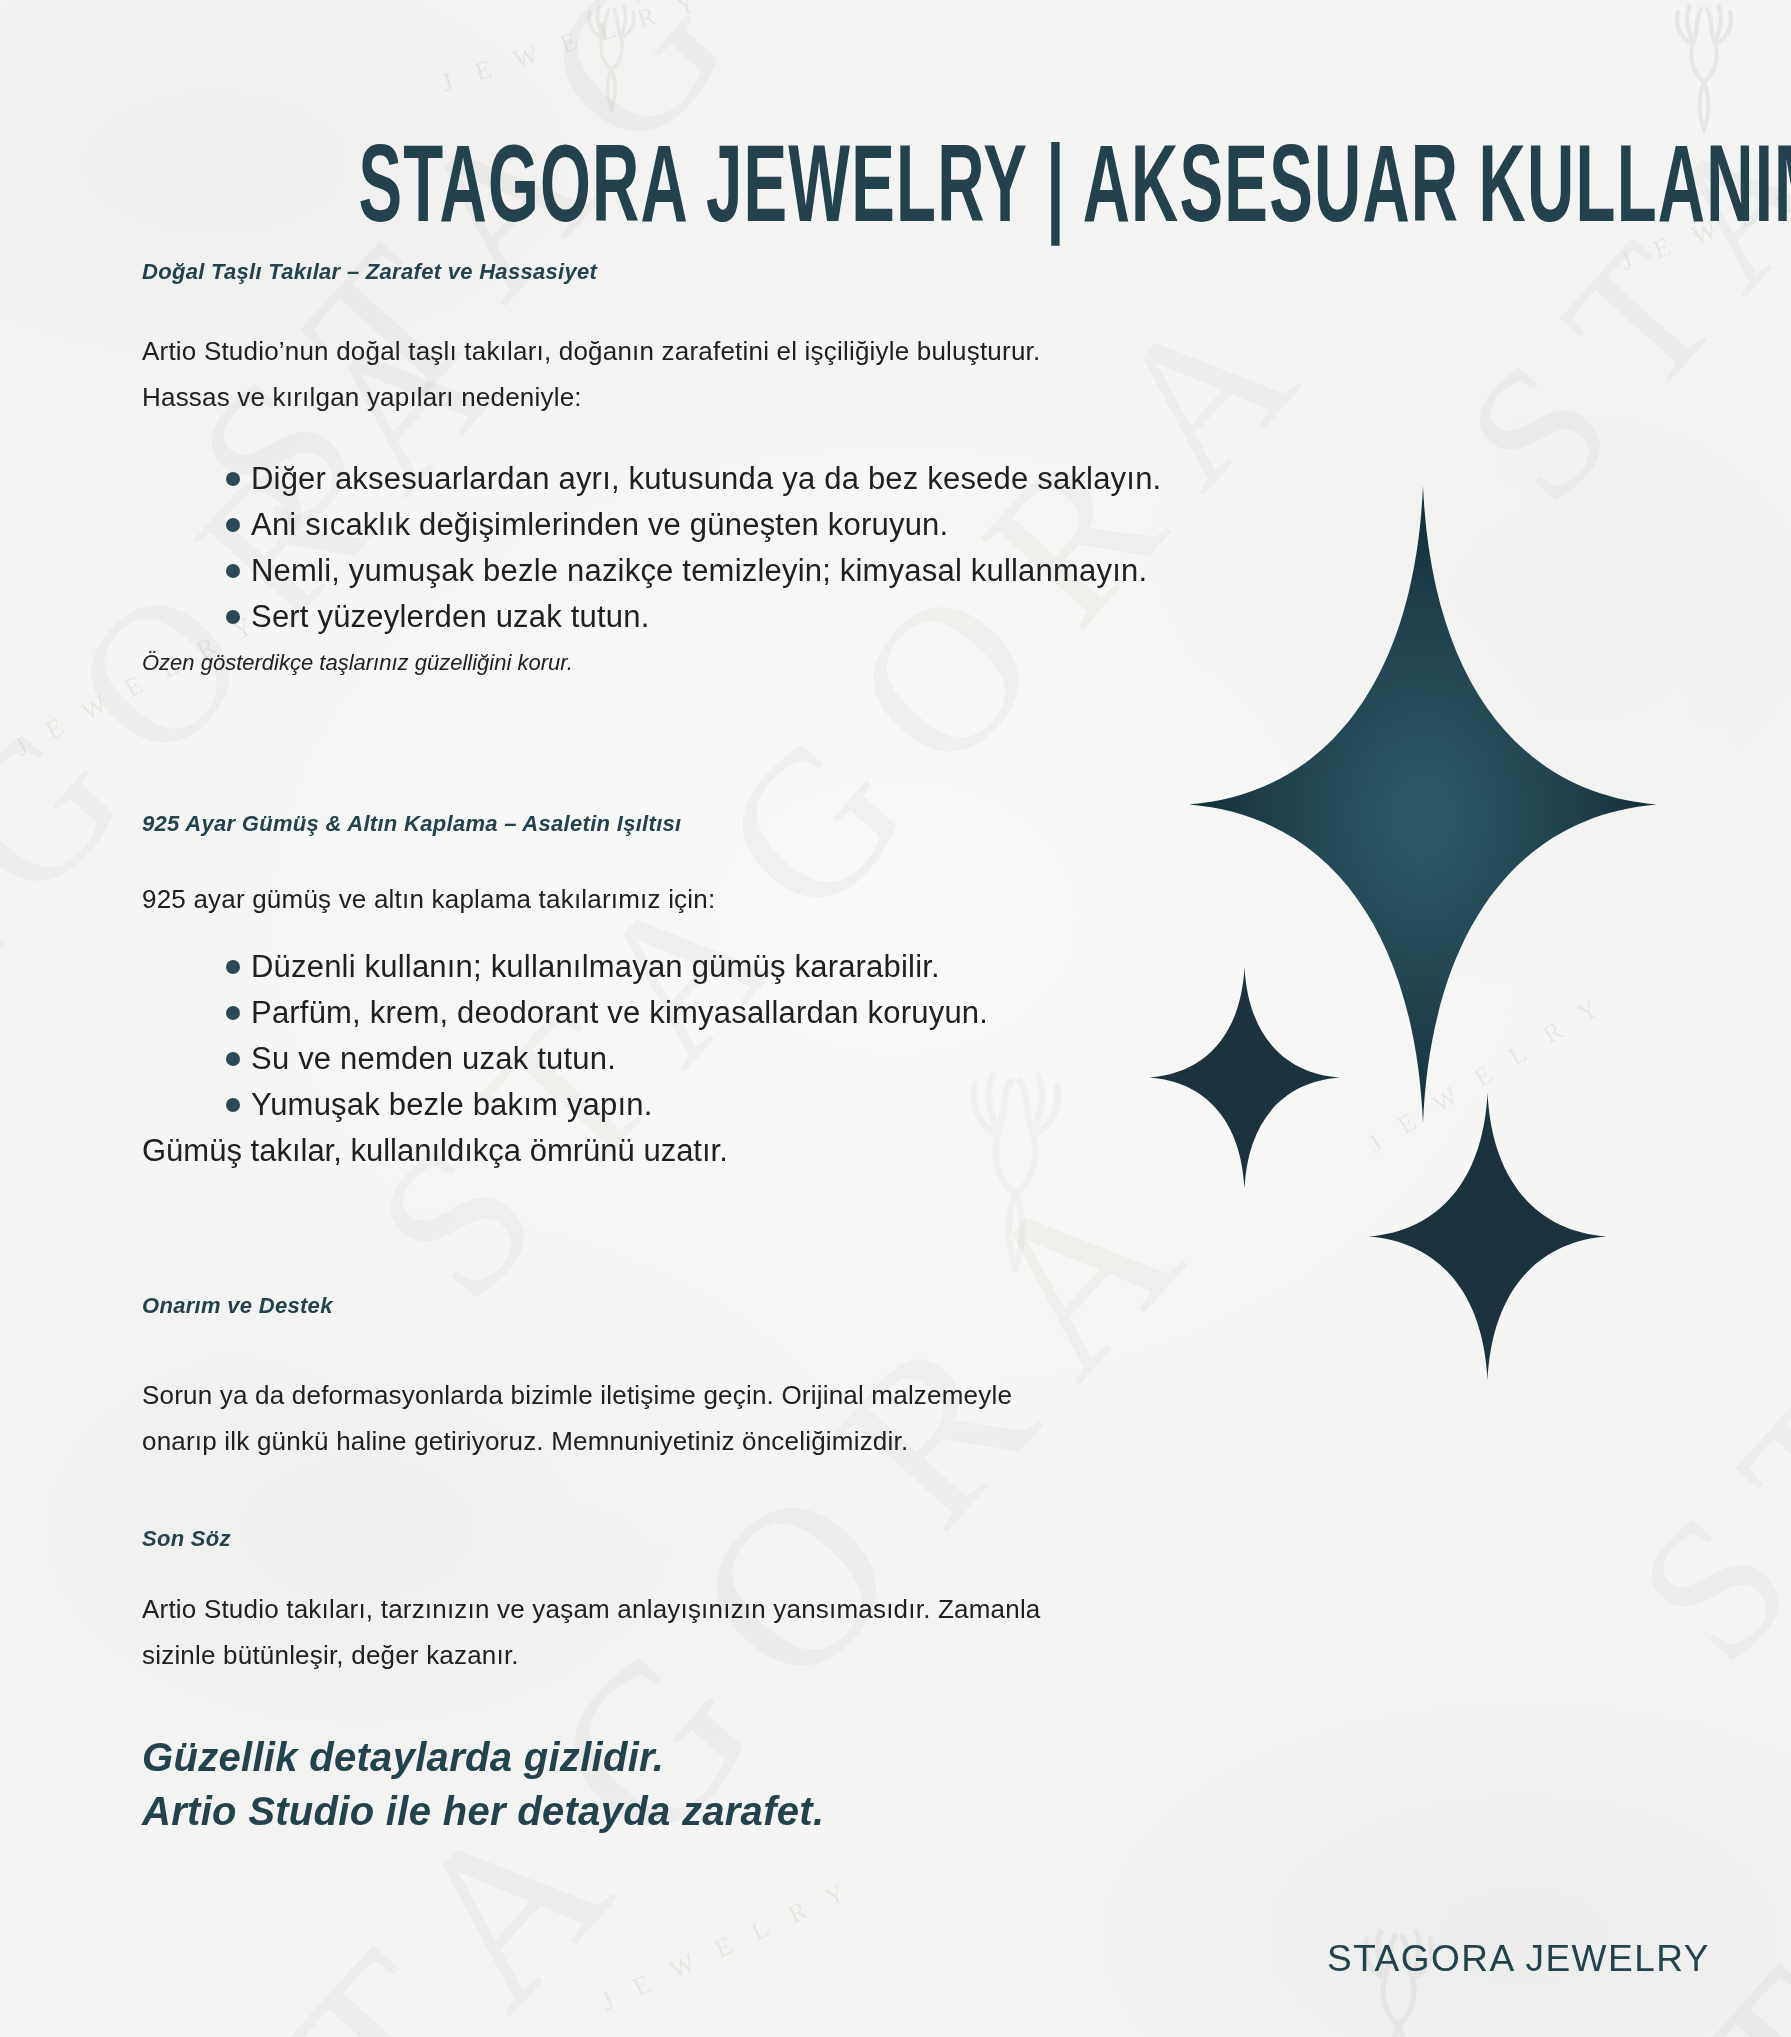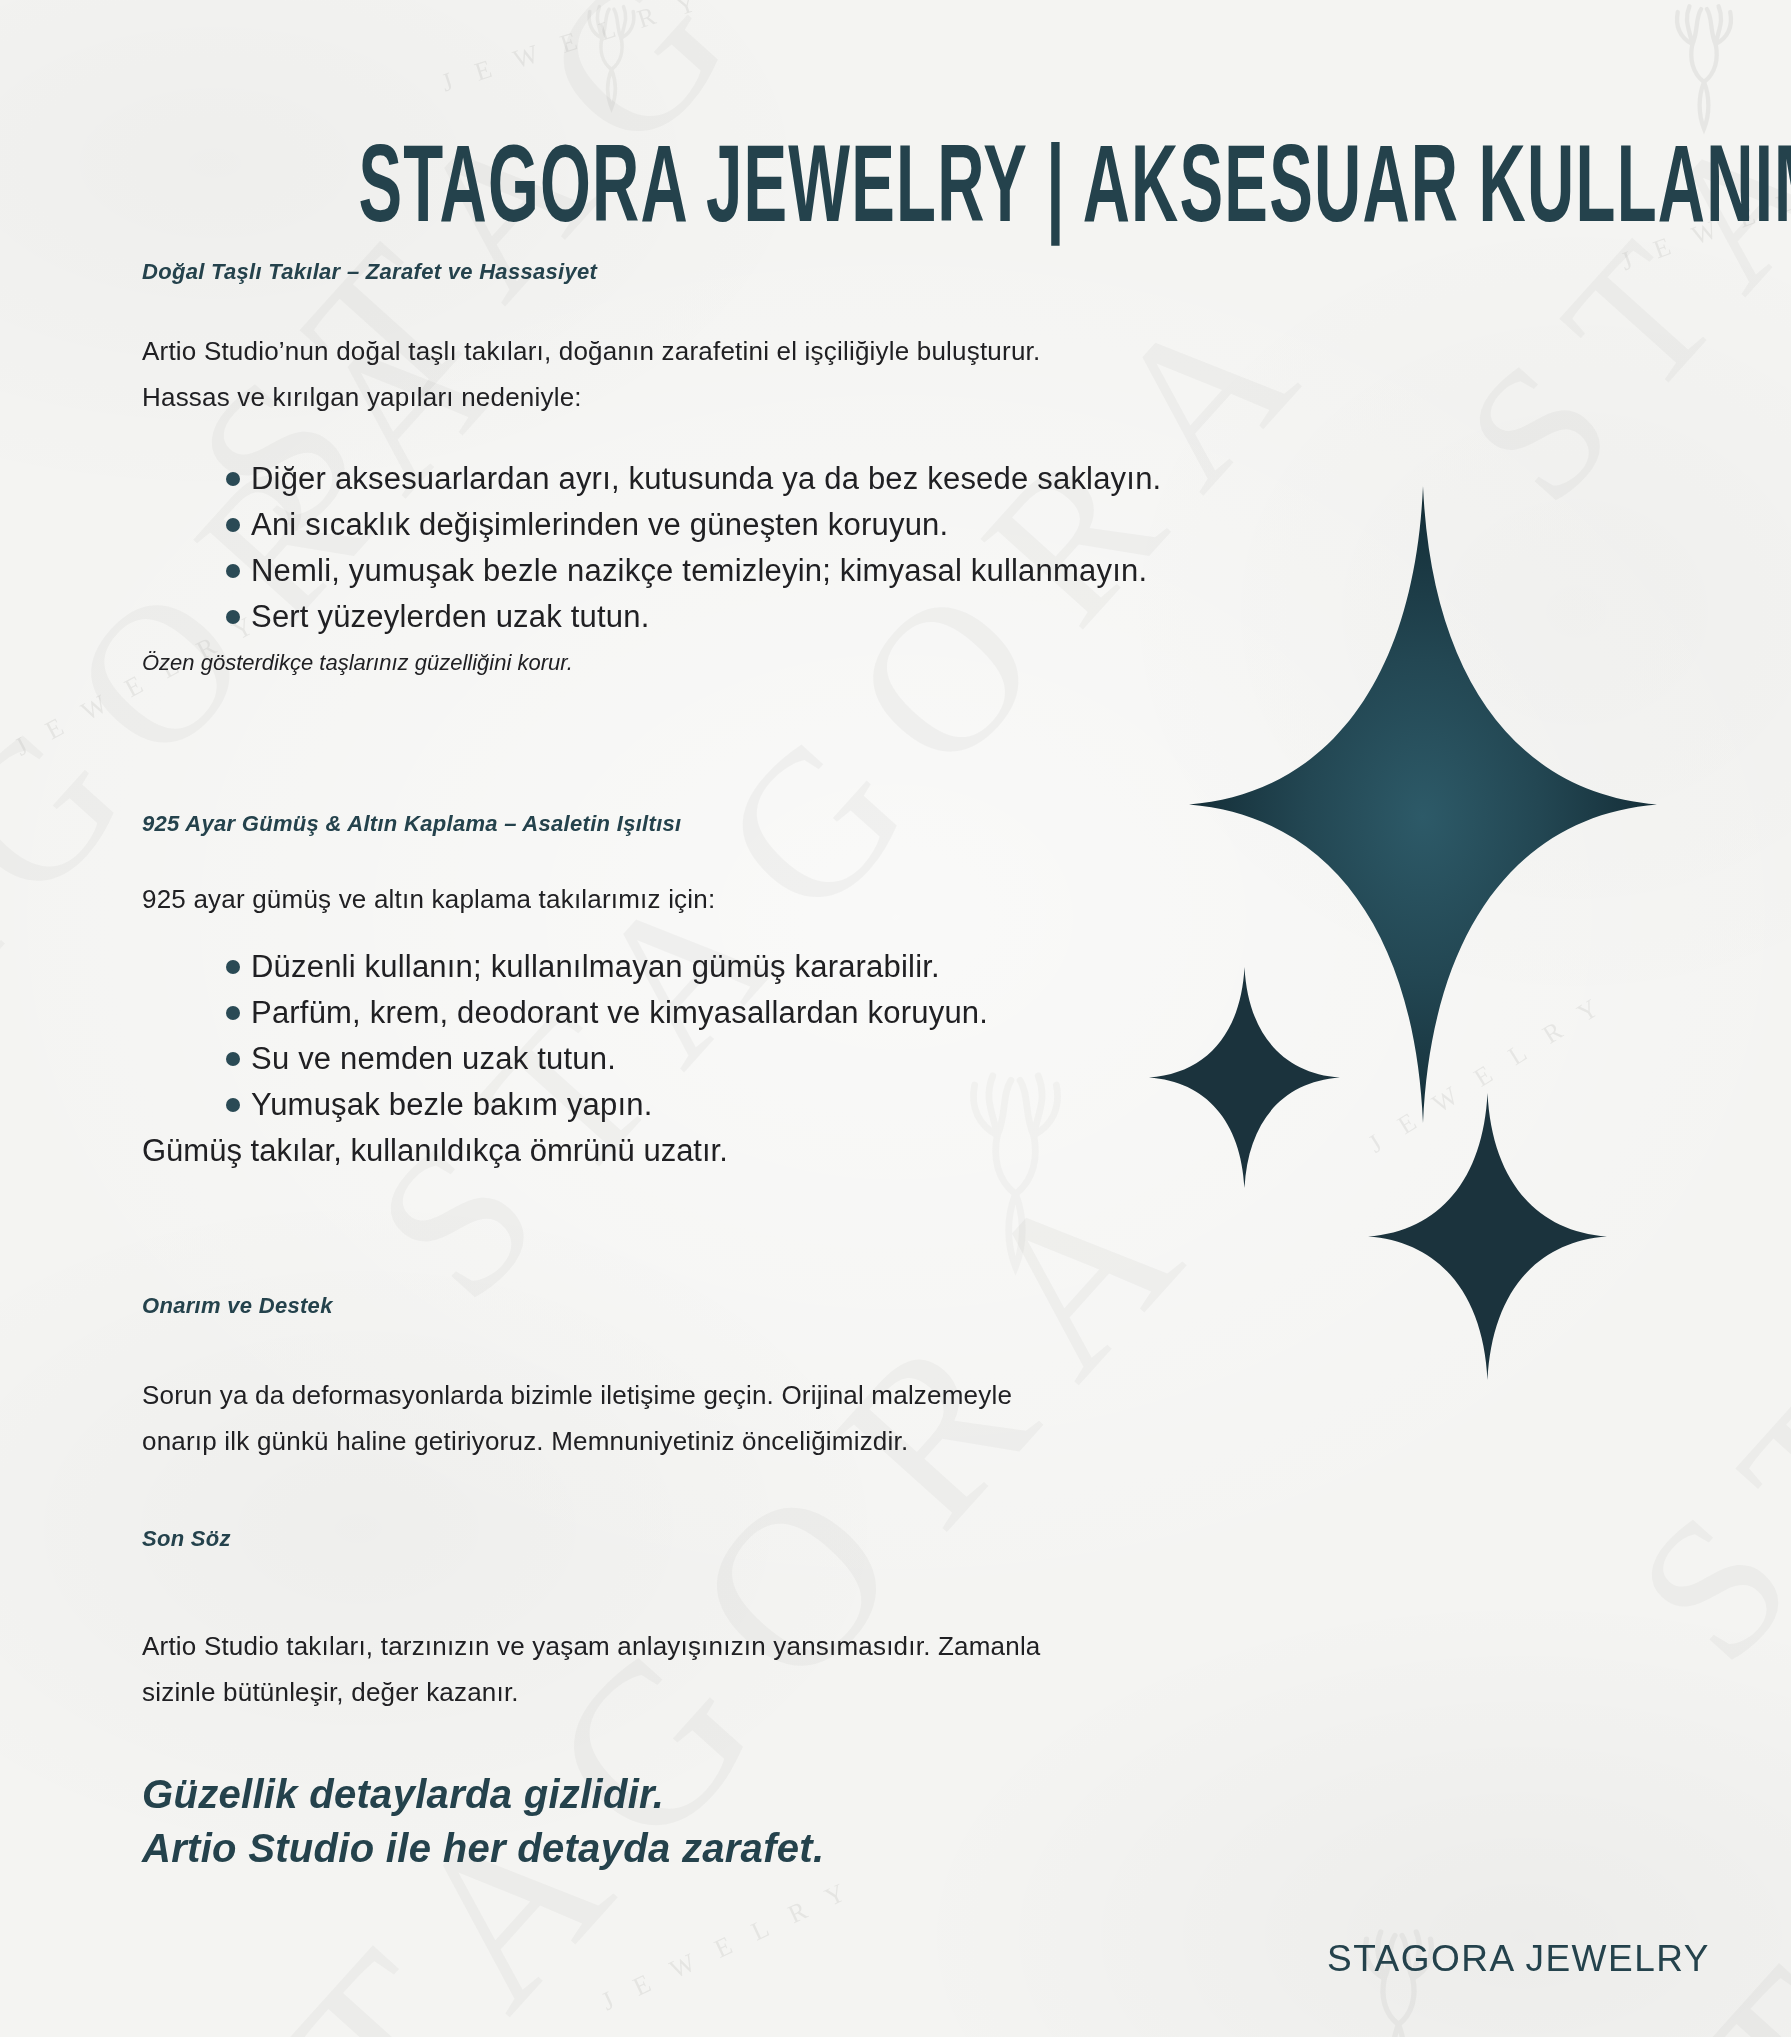--- a/index.html
+++ b/index.html
@@ -45,21 +45,21 @@
     line-height:1;
   }
   .column{position:absolute;left:142px;top:251px;width:1184px;}
   .sec-heading{
     margin:0;font-size:22px;font-weight:700;font-style:italic;
     color:#24424c;line-height:41px;letter-spacing:0.3px;
   }
   .h-s1{margin-bottom:36px;}
   .h-s2{margin-bottom:32px;}
   .h-s3{margin-bottom:46px;}
-  .h-s4{margin-bottom:64px;}
+  .h-s4{margin-bottom:27px;}
   .body-text{margin:0;font-size:26px;line-height:46px;color:#202023;letter-spacing:0.2px;}
   .body-text span{display:block;}
   .p1{margin-bottom:36px;}
   .p-intro2{margin-bottom:22px;}
   .p3{margin-bottom:54px;}
   .p4{margin-bottom:52px;}
   ul.bullets{list-style:none;margin:0;padding:0;}
   ul.bullets li{
     position:relative;padding-left:109px;
     font-size:31px;line-height:46px;color:#202023;letter-spacing:0.2px;

